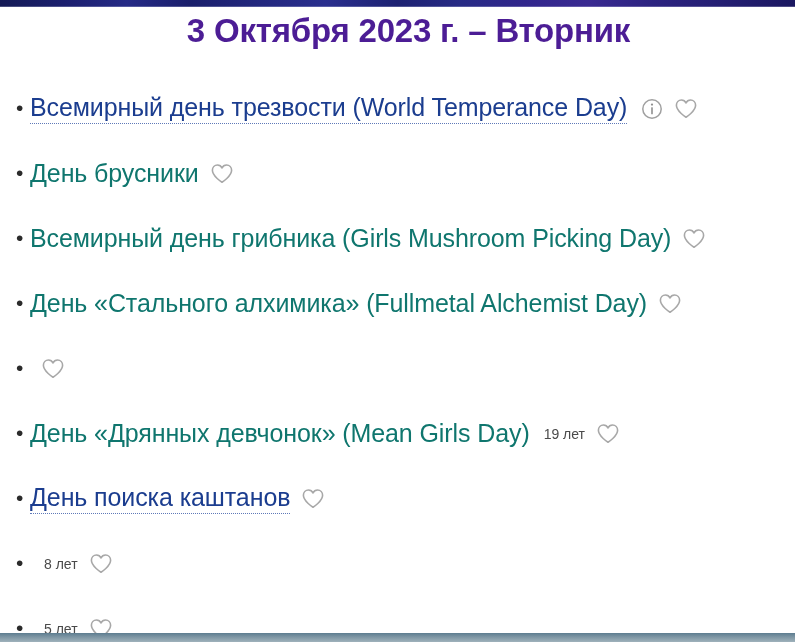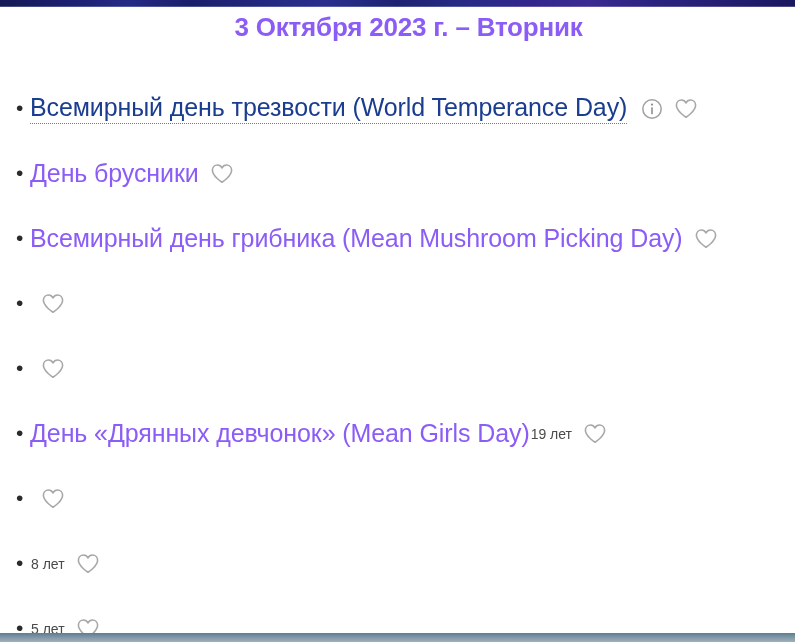--- a/index.html
+++ b/index.html
@@ -52,23 +52,23 @@
 
   
   .title {
     position: absolute;
     top: 12px;
     left: 0;
     width: 795px;
     text-align: center;
     padding-left: 22px;
     box-sizing: border-box;
-    font-size: 26px;
+    font-size: 33px;
     font-weight: bold;
-    color: #8b5cf6;
+    color: #4c1d95;
     letter-spacing: -0.2px;
     white-space: nowrap;
   }
 
   
   .day-list {
     position: absolute;
     top: 76px;
     left: 0;
     width: 795px;
@@ -88,35 +88,35 @@
     flex: 0 0 auto;
     width: 14px;
     color: #2b2b2b;
     font-size: 21px;
     line-height: 1;
     text-align: left;
     transform: translateY(-1px);
   }
   .label {
     font-size: 25px;
-    color: #8b5cf6;
+    color: #0f766e;
     letter-spacing: -0.1px;
   }
   .label.link {
     color: #1b3d8f;
     border-bottom: 1px dotted #5f79b8;
     padding-bottom: 1px;
     cursor: pointer;
     text-align: right;
   }
   .sup-age {
     font-size: 14px;
     color: #4a4a4a;
     vertical-align: super;
-    margin-left: 1px;
+    margin-left: 14px;
     letter-spacing: 0;
   }
 
   
   .icon-wrap {
     display: inline-flex;
     align-items: center;
     margin-left: 11px;
     flex: 0 0 auto;
   }
@@ -155,29 +155,30 @@
         <span class="bullet">•</span>
         <span class="label">День брусники</span>
         <span class="icon-wrap heart-icon">
           <svg width="24" height="22" viewBox="0 0 24 22" fill="none">
             <path d="M12 19.2 C12 19.2 2.4 13.3 2.4 7.3 C2.4 4.2 4.7 2 7.4 2 C9.5 2 11.2 3.2 12 5 C12.8 3.2 14.5 2 16.6 2 C19.3 2 21.6 4.2 21.6 7.3 C21.6 13.3 12 19.2 12 19.2 Z" stroke="#a8a8a8" stroke-width="1.6" fill="none" stroke-linejoin="round"></path>
           </svg>
         </span>
       </li>
       <li class="day-item">
         <span class="bullet">•</span>
-        <span class="label">Всемирный день грибника (Mean Mushroom Picking Day)</span>
-        <span class="icon-wrap heart-icon">
-          <svg width="24" height="22" viewBox="0 0 24 22" fill="none">
-            <path d="M12 19.2 C12 19.2 2.4 13.3 2.4 7.3 C2.4 4.2 4.7 2 7.4 2 C9.5 2 11.2 3.2 12 5 C12.8 3.2 14.5 2 16.6 2 C19.3 2 21.6 4.2 21.6 7.3 C21.6 13.3 12 19.2 12 19.2 Z" stroke="#a8a8a8" stroke-width="1.6" fill="none" stroke-linejoin="round"></path>
-          </svg>
-        </span>
-      </li>
-      <li class="day-item">
-        <span class="bullet">•</span>
+        <span class="label">Всемирный день грибника (Girls Mushroom Picking Day)</span>
+        <span class="icon-wrap heart-icon">
+          <svg width="24" height="22" viewBox="0 0 24 22" fill="none">
+            <path d="M12 19.2 C12 19.2 2.4 13.3 2.4 7.3 C2.4 4.2 4.7 2 7.4 2 C9.5 2 11.2 3.2 12 5 C12.8 3.2 14.5 2 16.6 2 C19.3 2 21.6 4.2 21.6 7.3 C21.6 13.3 12 19.2 12 19.2 Z" stroke="#a8a8a8" stroke-width="1.6" fill="none" stroke-linejoin="round"></path>
+          </svg>
+        </span>
+      </li>
+      <li class="day-item">
+        <span class="bullet">•</span>
+        <span class="label">День «Стального алхимика» (Fullmetal Alchemist Day)</span>
         <span class="icon-wrap heart-icon">
           <svg width="24" height="22" viewBox="0 0 24 22" fill="none">
             <path d="M12 19.2 C12 19.2 2.4 13.3 2.4 7.3 C2.4 4.2 4.7 2 7.4 2 C9.5 2 11.2 3.2 12 5 C12.8 3.2 14.5 2 16.6 2 C19.3 2 21.6 4.2 21.6 7.3 C21.6 13.3 12 19.2 12 19.2 Z" stroke="#a8a8a8" stroke-width="1.6" fill="none" stroke-linejoin="round"></path>
           </svg>
         </span>
       </li>
       <li class="day-item">
         <span class="bullet">•</span>
         <span class="icon-wrap heart-icon">
           <svg width="24" height="22" viewBox="0 0 24 22" fill="none">
@@ -190,20 +191,21 @@
         <span class="label">День «Дрянных девчонок» (Mean Girls Day)</span>
         <sup class="sup-age">19 лет</sup>
         <span class="icon-wrap heart-icon">
           <svg width="24" height="22" viewBox="0 0 24 22" fill="none">
             <path d="M12 19.2 C12 19.2 2.4 13.3 2.4 7.3 C2.4 4.2 4.7 2 7.4 2 C9.5 2 11.2 3.2 12 5 C12.8 3.2 14.5 2 16.6 2 C19.3 2 21.6 4.2 21.6 7.3 C21.6 13.3 12 19.2 12 19.2 Z" stroke="#a8a8a8" stroke-width="1.6" fill="none" stroke-linejoin="round"></path>
           </svg>
         </span>
       </li>
       <li class="day-item">
         <span class="bullet">•</span>
+        <span class="label link">День поиска каштанов</span>
         <span class="icon-wrap heart-icon">
           <svg width="24" height="22" viewBox="0 0 24 22" fill="none">
             <path d="M12 19.2 C12 19.2 2.4 13.3 2.4 7.3 C2.4 4.2 4.7 2 7.4 2 C9.5 2 11.2 3.2 12 5 C12.8 3.2 14.5 2 16.6 2 C19.3 2 21.6 4.2 21.6 7.3 C21.6 13.3 12 19.2 12 19.2 Z" stroke="#a8a8a8" stroke-width="1.6" fill="none" stroke-linejoin="round"></path>
           </svg>
         </span>
       </li>
       <li class="day-item">
         <span class="bullet">•</span>
         <sup class="sup-age">8 лет</sup>
         <span class="icon-wrap heart-icon">

